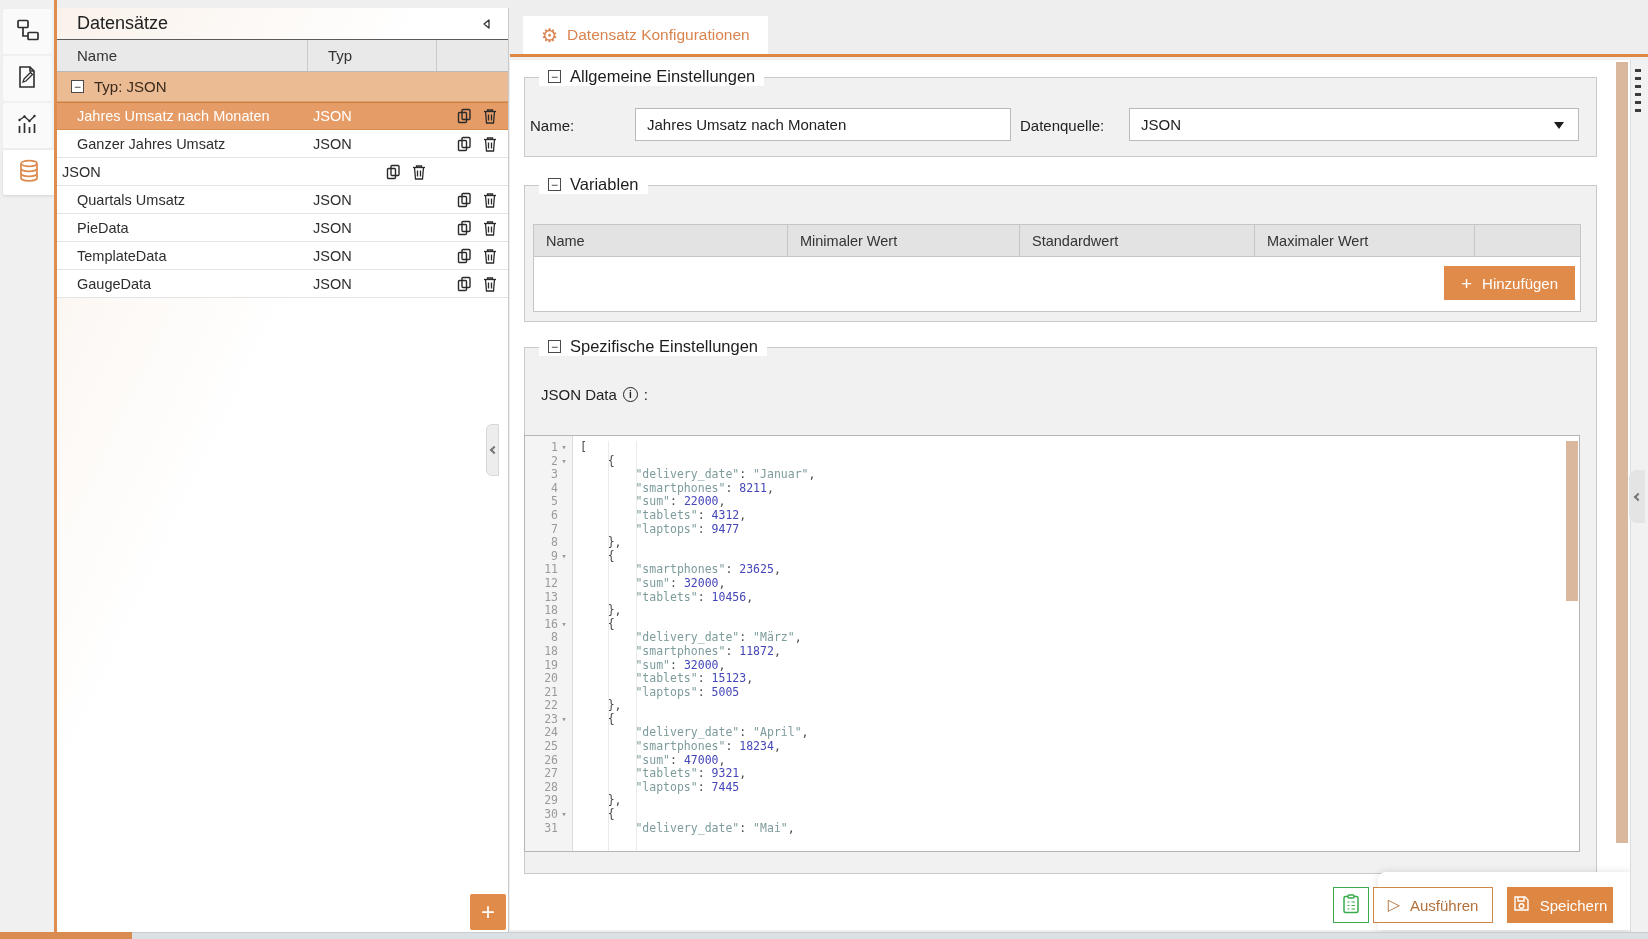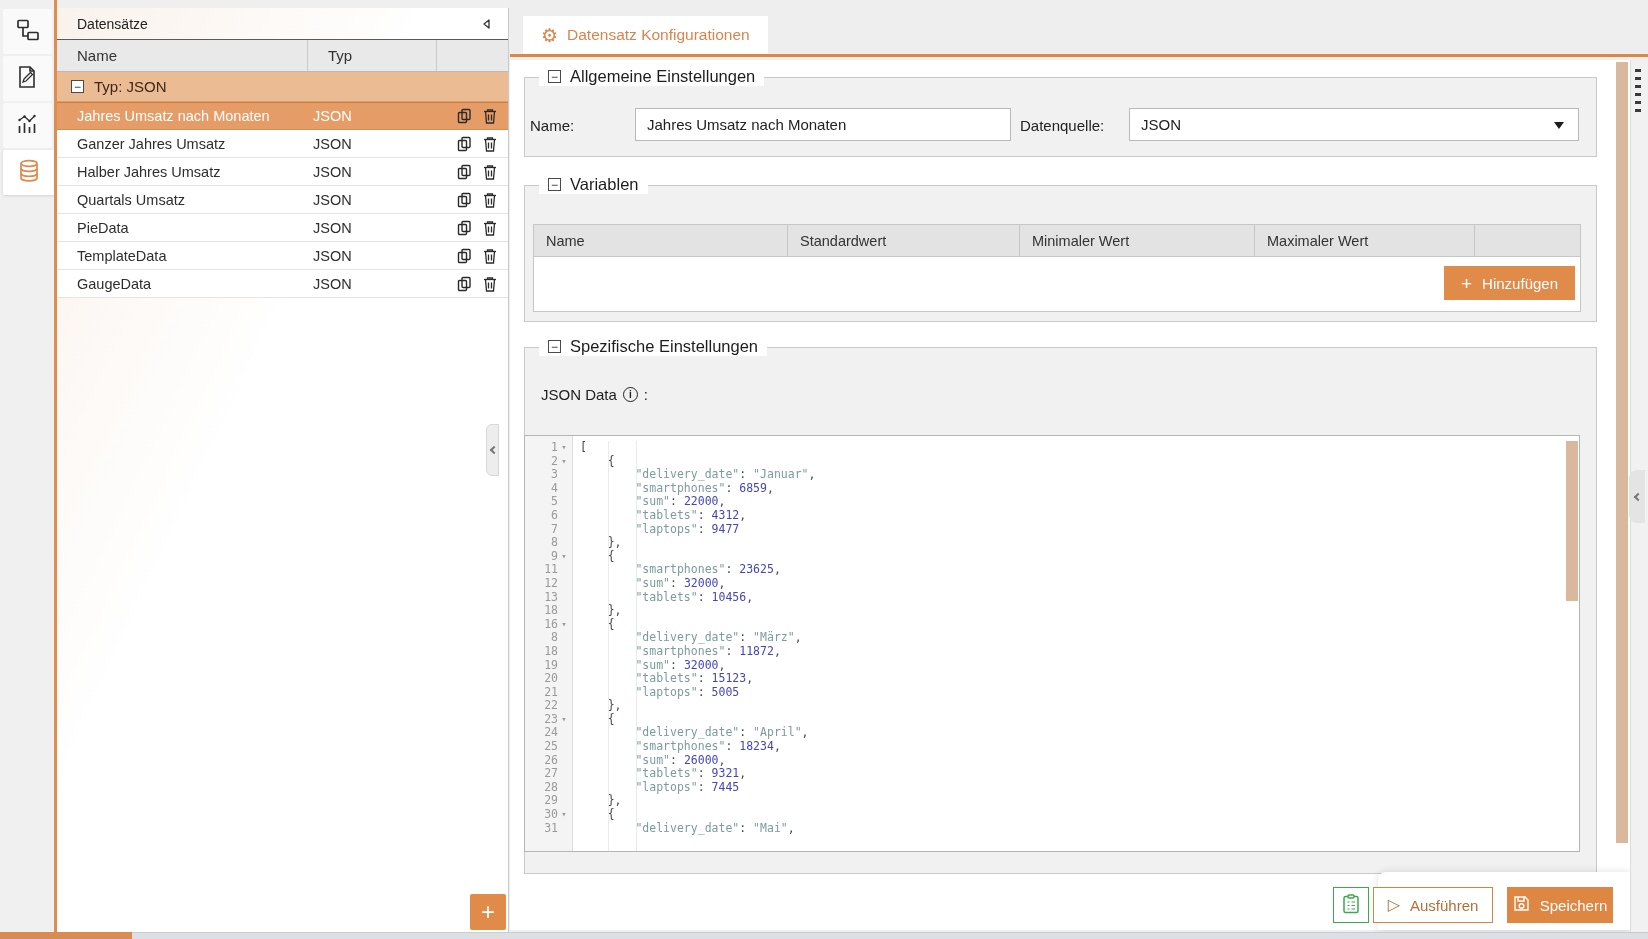--- a/index.html
+++ b/index.html
@@ -12,21 +12,21 @@
   .tile{position:absolute;left:3px;width:49px;height:45px;background:#fafafa;border-radius:2px;
         display:flex;align-items:center;justify-content:center;cursor:pointer;}
   .tile.active{background:#ffffff;width:52px;box-shadow:0 1px 3px rgba(0,0,0,.12);}
   #rail-divider{position:absolute;left:54px;top:0;width:3px;height:939px;background:#DF8C50;}
 
   
   #panel{position:absolute;left:57px;top:8px;width:452px;height:924px;background:#fff;
          border-right:1px solid #c9c9c9;
          background-image:linear-gradient(115deg, rgba(244,226,211,.45), rgba(255,255,255,0) 42%);}
   .p-head{position:relative;height:32px;border-bottom:1px solid #5a5a5a;display:flex;align-items:center;}
-  .p-title{font-size:14px;color:#222;padding-left:20px;}
+  .p-title{font-size:18px;color:#222;padding-left:20px;}
   .collapse-btn{position:absolute;right:12px;top:7px;width:18px;height:18px;display:flex;align-items:center;justify-content:center;cursor:pointer;}
   .p-cols{display:grid;grid-template-columns:251px 129px 1fr;height:32px;background:#e9e9e9;
           border-bottom:1px solid #b9b9b9;font-size:15px;color:#333;}
   .p-cols span{display:flex;align-items:center;padding-left:20px;border-right:1px solid #c9c9c9;}
   .p-cols span:last-child{border-right:none;}
   .p-group{height:30px;background:#EBBB93;border-bottom:1px solid #d8a06e;display:flex;align-items:center;
            gap:10px;padding-left:14px;font-size:15px;color:#3a2a1c;cursor:pointer;}
   .mbox{width:13px;height:13px;border:1px solid #4a4a4a;background:#fff;display:inline-flex;
         align-items:center;justify-content:center;font-size:12px;line-height:1;color:#333;flex:0 0 auto;}
   .ds-row{display:grid;grid-template-columns:251px 129px 1fr;height:28px;background:#fff;
@@ -232,21 +232,20 @@
                 <path d="M1 3.5h12"></path>
                 <path d="M4.5 3.5V2h5v1.5"></path>
                 <path d="M2.5 3.5l1 11.5h7l1-11.5"></path>
                 <path d="M5.5 6.5v6M8.5 6.5v6"></path>
               </g>
             </svg>
           </span>
         </span>
       </div>
       <div class="ds-row">
-        <span class="c-name">Halber Jahres Umsatz</span>
         <span class="c-type">JSON</span>
         <span class="c-act">
           <span class="ic">
             <svg width="15" height="16" viewBox="0 0 15 16">
               <g fill="none" stroke="#2a2a2a" stroke-width="1.4">
                 <rect x="5" y="1.5" width="8" height="10" rx="1"></rect>
                 <rect x="1.5" y="4.5" width="8" height="10" rx="1"></rect>
               </g>
             </svg>
           </span>
@@ -389,22 +388,22 @@
   </div>
 
   <div class="fieldset" id="f2">
     <div class="legend">
       <span class="mbox">−</span>
       <span>Variablen</span>
     </div>
     <div id="vtable">
       <div id="var-cols">
           <span class="vh">Name</span>
+          <span class="vh">Minimaler Wert</span>
           <span class="vh">Standardwert</span>
-          <span class="vh">Minimaler Wert</span>
           <span class="vh">Maximaler Wert</span>
           <span class="vh"></span>
         </div>
       <div id="var-body">
         <button id="btn-add-var">
           <span class="plus">+</span>
           <span>Hinzufügen</span>
         </button>
       </div>
     </div>
@@ -446,21 +445,21 @@
             <i class="ln">3</i>
             <i class="fc"></i>
           </span>
           <span class="ct"><span style="color: rgb(70, 73, 77);">        </span><span style="color: rgb(125, 155, 156);">"delivery_date"</span><span style="color: rgb(70, 73, 77);">: </span><span style="color: rgb(125, 155, 156);">"Januar"</span><span style="color: rgb(70, 73, 77);">,</span></span>
         </div>
         <div class="cl">
           <span class="cg">
             <i class="ln">4</i>
             <i class="fc"></i>
           </span>
-          <span class="ct"><span style="color: rgb(70, 73, 77);">        </span><span style="color: rgb(125, 155, 156);">"smartphones"</span><span style="color: rgb(70, 73, 77);">: </span><span style="color: rgb(68, 70, 184);">6859</span><span style="color: rgb(70, 73, 77);">,</span></span>
+          <span class="ct"><span style="color: rgb(70, 73, 77);">        </span><span style="color: rgb(125, 155, 156);">"smartphones"</span><span style="color: rgb(70, 73, 77);">: </span><span style="color: rgb(68, 70, 184);">8211</span><span style="color: rgb(70, 73, 77);">,</span></span>
         </div>
         <div class="cl">
           <span class="cg">
             <i class="ln">5</i>
             <i class="fc"></i>
           </span>
           <span class="ct"><span style="color: rgb(70, 73, 77);">        </span><span style="color: rgb(125, 155, 156);">"sum"</span><span style="color: rgb(70, 73, 77);">: </span><span style="color: rgb(68, 70, 184);">22000</span><span style="color: rgb(70, 73, 77);">,</span></span>
         </div>
         <div class="cl">
           <span class="cg">
@@ -586,21 +585,21 @@
             <i class="ln">25</i>
             <i class="fc"></i>
           </span>
           <span class="ct"><span style="color: rgb(70, 73, 77);">        </span><span style="color: rgb(125, 155, 156);">"smartphones"</span><span style="color: rgb(70, 73, 77);">: </span><span style="color: rgb(68, 70, 184);">18234</span><span style="color: rgb(70, 73, 77);">,</span></span>
         </div>
         <div class="cl">
           <span class="cg">
             <i class="ln">26</i>
             <i class="fc"></i>
           </span>
-          <span class="ct"><span style="color: rgb(70, 73, 77);">        </span><span style="color: rgb(125, 155, 156);">"sum"</span><span style="color: rgb(70, 73, 77);">: </span><span style="color: rgb(68, 70, 184);">26000</span><span style="color: rgb(70, 73, 77);">,</span></span>
+          <span class="ct"><span style="color: rgb(70, 73, 77);">        </span><span style="color: rgb(125, 155, 156);">"sum"</span><span style="color: rgb(70, 73, 77);">: </span><span style="color: rgb(68, 70, 184);">47000</span><span style="color: rgb(70, 73, 77);">,</span></span>
         </div>
         <div class="cl">
           <span class="cg">
             <i class="ln">27</i>
             <i class="fc"></i>
           </span>
           <span class="ct"><span style="color: rgb(70, 73, 77);">        </span><span style="color: rgb(125, 155, 156);">"tablets"</span><span style="color: rgb(70, 73, 77);">: </span><span style="color: rgb(68, 70, 184);">9321</span><span style="color: rgb(70, 73, 77);">,</span></span>
         </div>
         <div class="cl">
           <span class="cg">

